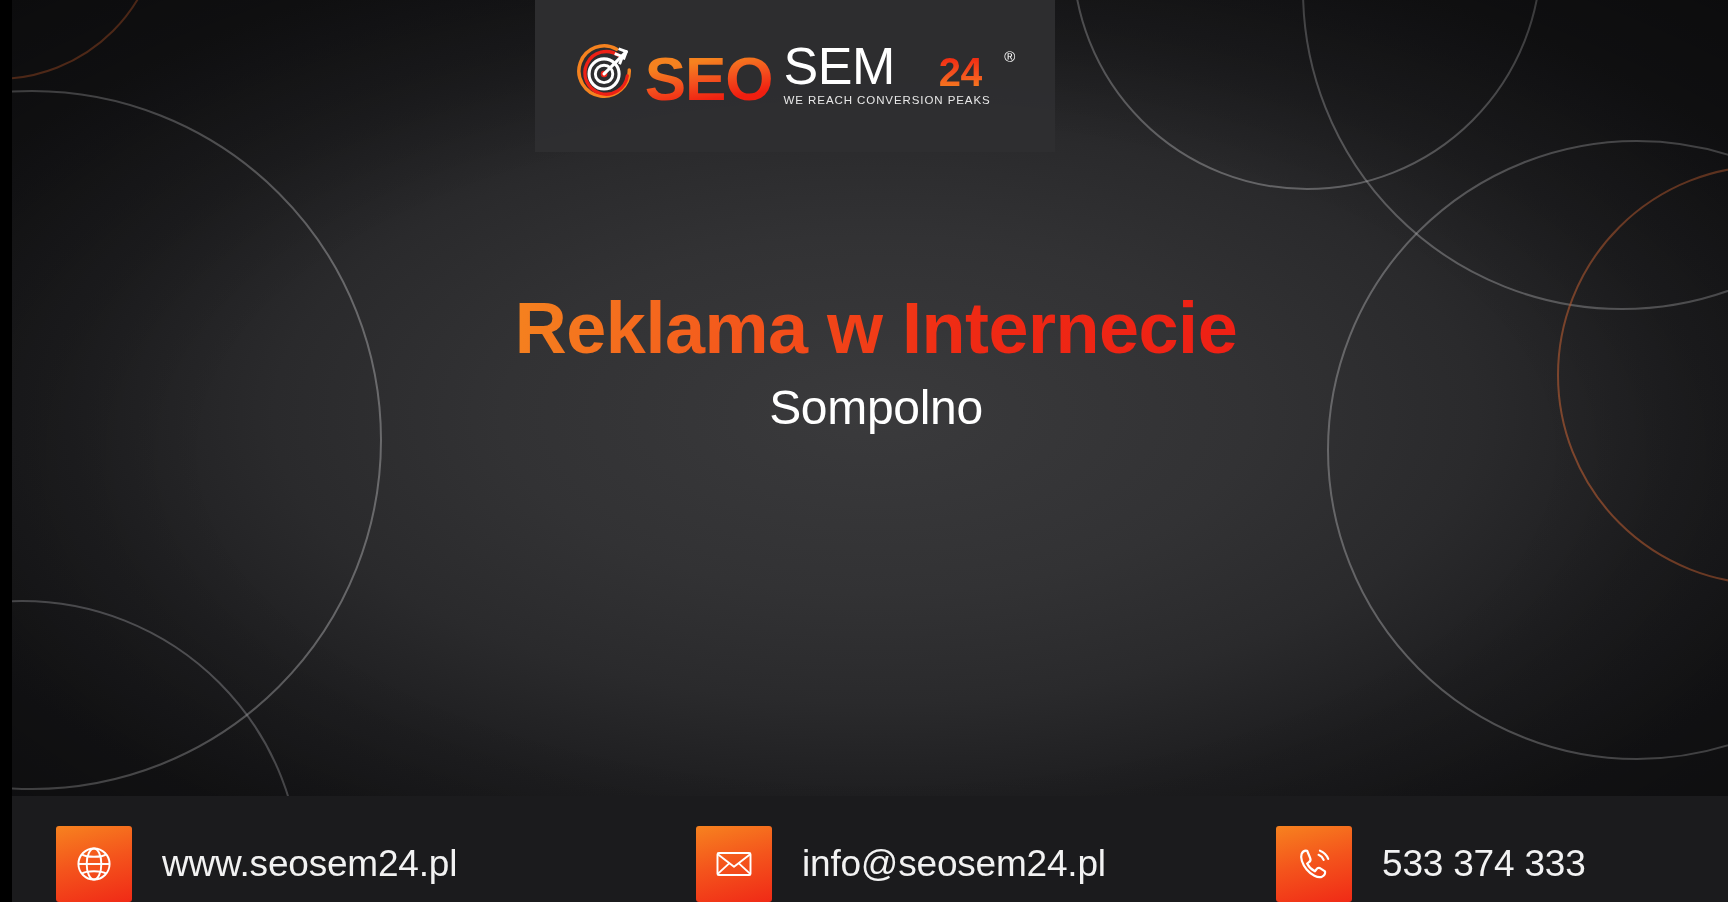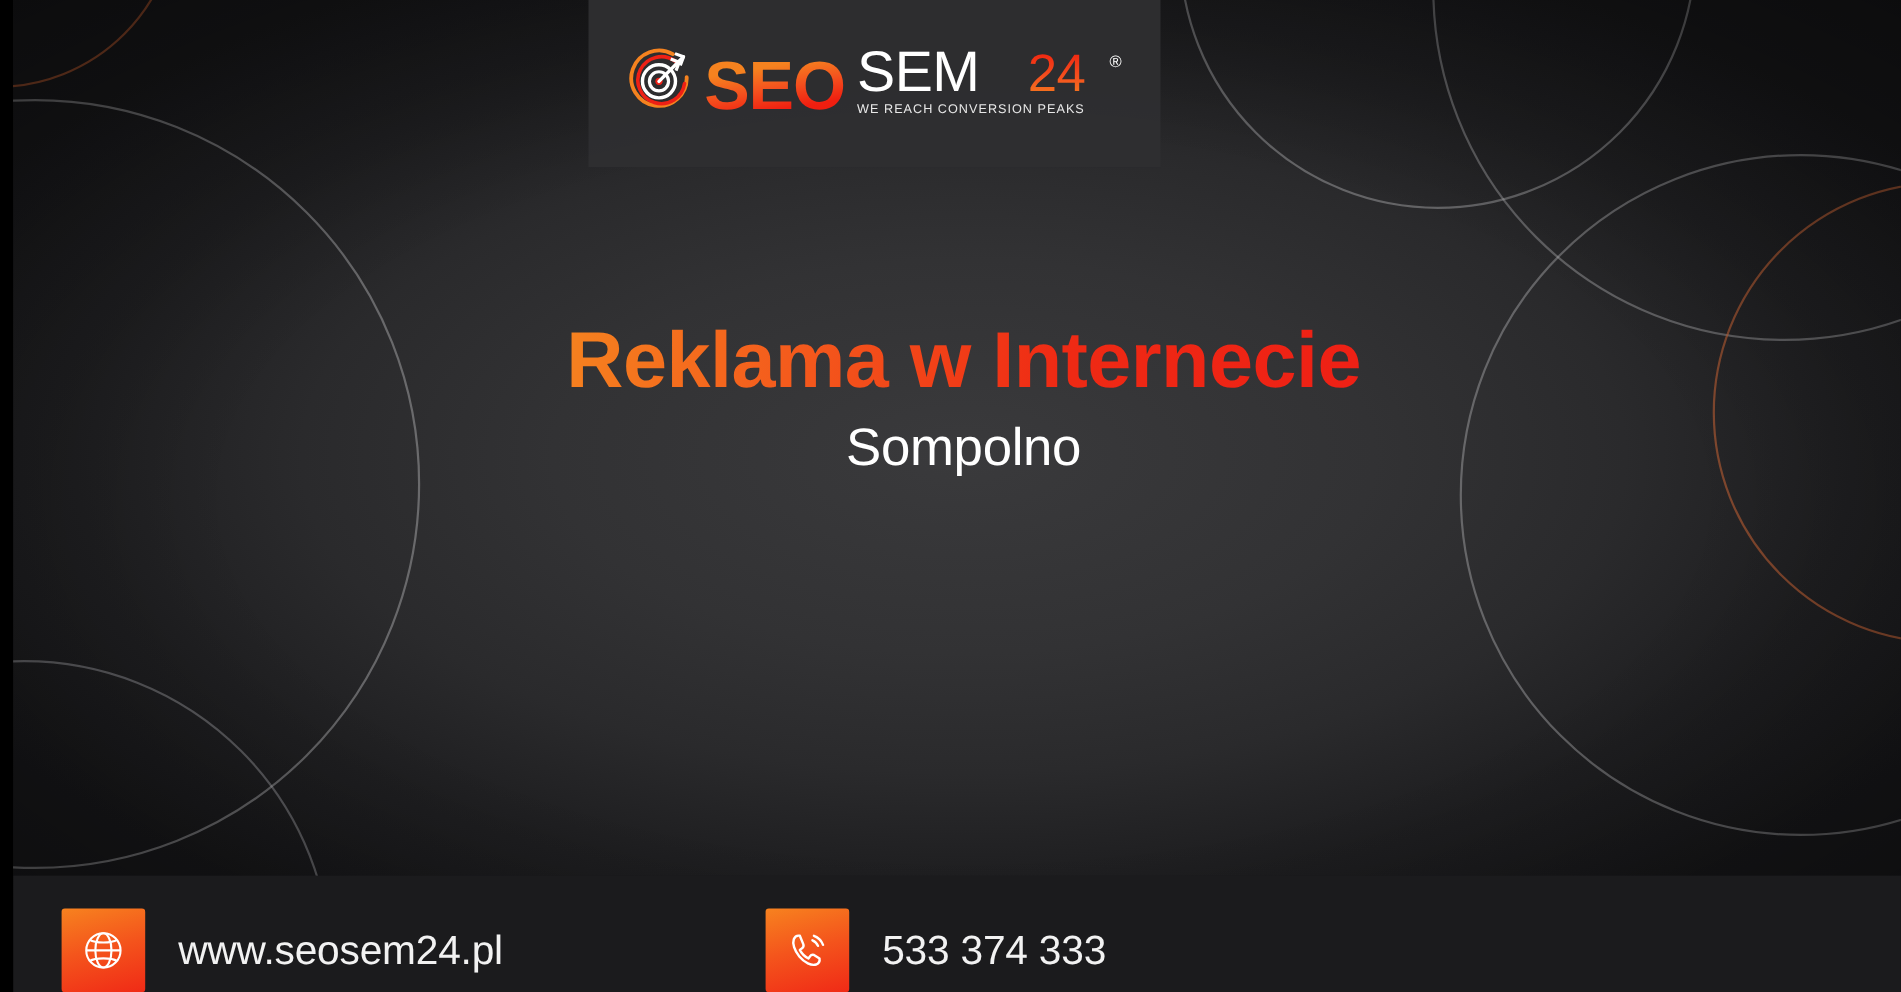--- a/index.html
+++ b/index.html
@@ -48,21 +48,21 @@
   .logo-type{ display:flex; align-items:flex-end; }
   #logo-seo{
     font-size:62px; font-weight:700; letter-spacing:-1px; line-height:.92;
     background:linear-gradient(170deg,#f5821f 0%,#f5821f 26%,#f4511e 52%,#f01f10 78%,#ee1b0e 100%);
     -webkit-background-clip:text; background-clip:text; color:transparent;
   }
   #logo-right{ display:flex; flex-direction:column; margin-left:11px; margin-bottom:1px; }
   #logo-semrow{ display:flex; align-items:flex-end;gap:18px; }
   #logo-sem{ font-size:52px; font-weight:400; color:#ffffff; letter-spacing:-.5px; line-height:.95; }
   #logo-24{
-    font-size:48px; font-weight:400; letter-spacing:-.5px; line-height:.95; margin-left:26px;
+    font-size:40px; font-weight:700; letter-spacing:-.5px; line-height:.95; margin-left:26px;
     background:linear-gradient(180deg,#f0210f 0%,#f4511e 55%,#f5821f 100%);
     -webkit-background-clip:text; background-clip:text; color:transparent;
   }
   #logo-reg{ font-size:15px; color:#ffffff; margin-left:4px; margin-bottom:26px; }
   #logo-tagline{
     font-size:11.5px; color:#e8e8e8; letter-spacing:.92px; margin-top:3px; white-space:nowrap;
   }
 
   
   #hero{
@@ -167,20 +167,31 @@
             <circle cx="24" cy="24" r="17"></circle>
             <ellipse cx="24" cy="24" rx="8" ry="17"></ellipse>
             <line x1="7" y1="24" x2="41" y2="24"></line>
             <path d="M10.5 13.5 C16 17 32 17 37.5 13.5"></path>
             <path d="M10.5 34.5 C16 31 32 31 37.5 34.5"></path>
           </svg>
         </span>
         <span class="contact-text">www.seosem24.pl</span>
       </div>
 
+      <div class="contact contact-2">
+        <span class="contact-icon">
+          <svg viewBox="0 0 48 48" width="44" height="44" fill="none" stroke="#ffffff" stroke-width="2.1" stroke-linejoin="round">
+            <rect x="6" y="12" width="36" height="24" rx="1.5"></rect>
+            <path d="M6 13 L24 27 L42 13"></path>
+            <path d="M6 35 L19 23"></path>
+            <path d="M42 35 L29 23"></path>
+          </svg>
+        </span>
+        <span class="contact-text">info@seosem24.pl</span>
+      </div>
 
       <div class="contact contact-3">
         <span class="contact-icon">
           <svg viewBox="0 0 48 48" width="44" height="44" fill="none" stroke="#ffffff" stroke-width="2.4" stroke-linecap="round" stroke-linejoin="round">
             <path d="M16.5 9.5 C14 9 11.5 10.5 10.5 13 C9 17 11 24 16 30 C21 36 28 39.5 32.5 38 C35 37 36.5 34.5 36 32 L30.5 28.5 C29 28 27.5 28.5 26.5 30 L25 32 C22 30.5 18 26.5 16.5 23.5 L18.5 22 C20 21 20.5 19.5 20 18 Z"></path>
             <path d="M29 14 C31.5 15 33.5 17 34.5 19.5"></path>
             <path d="M30.5 9.5 C34.5 11 38 14.5 39.5 18.5"></path>
           </svg>
         </span>
         <span class="contact-text">533 374 333</span>

